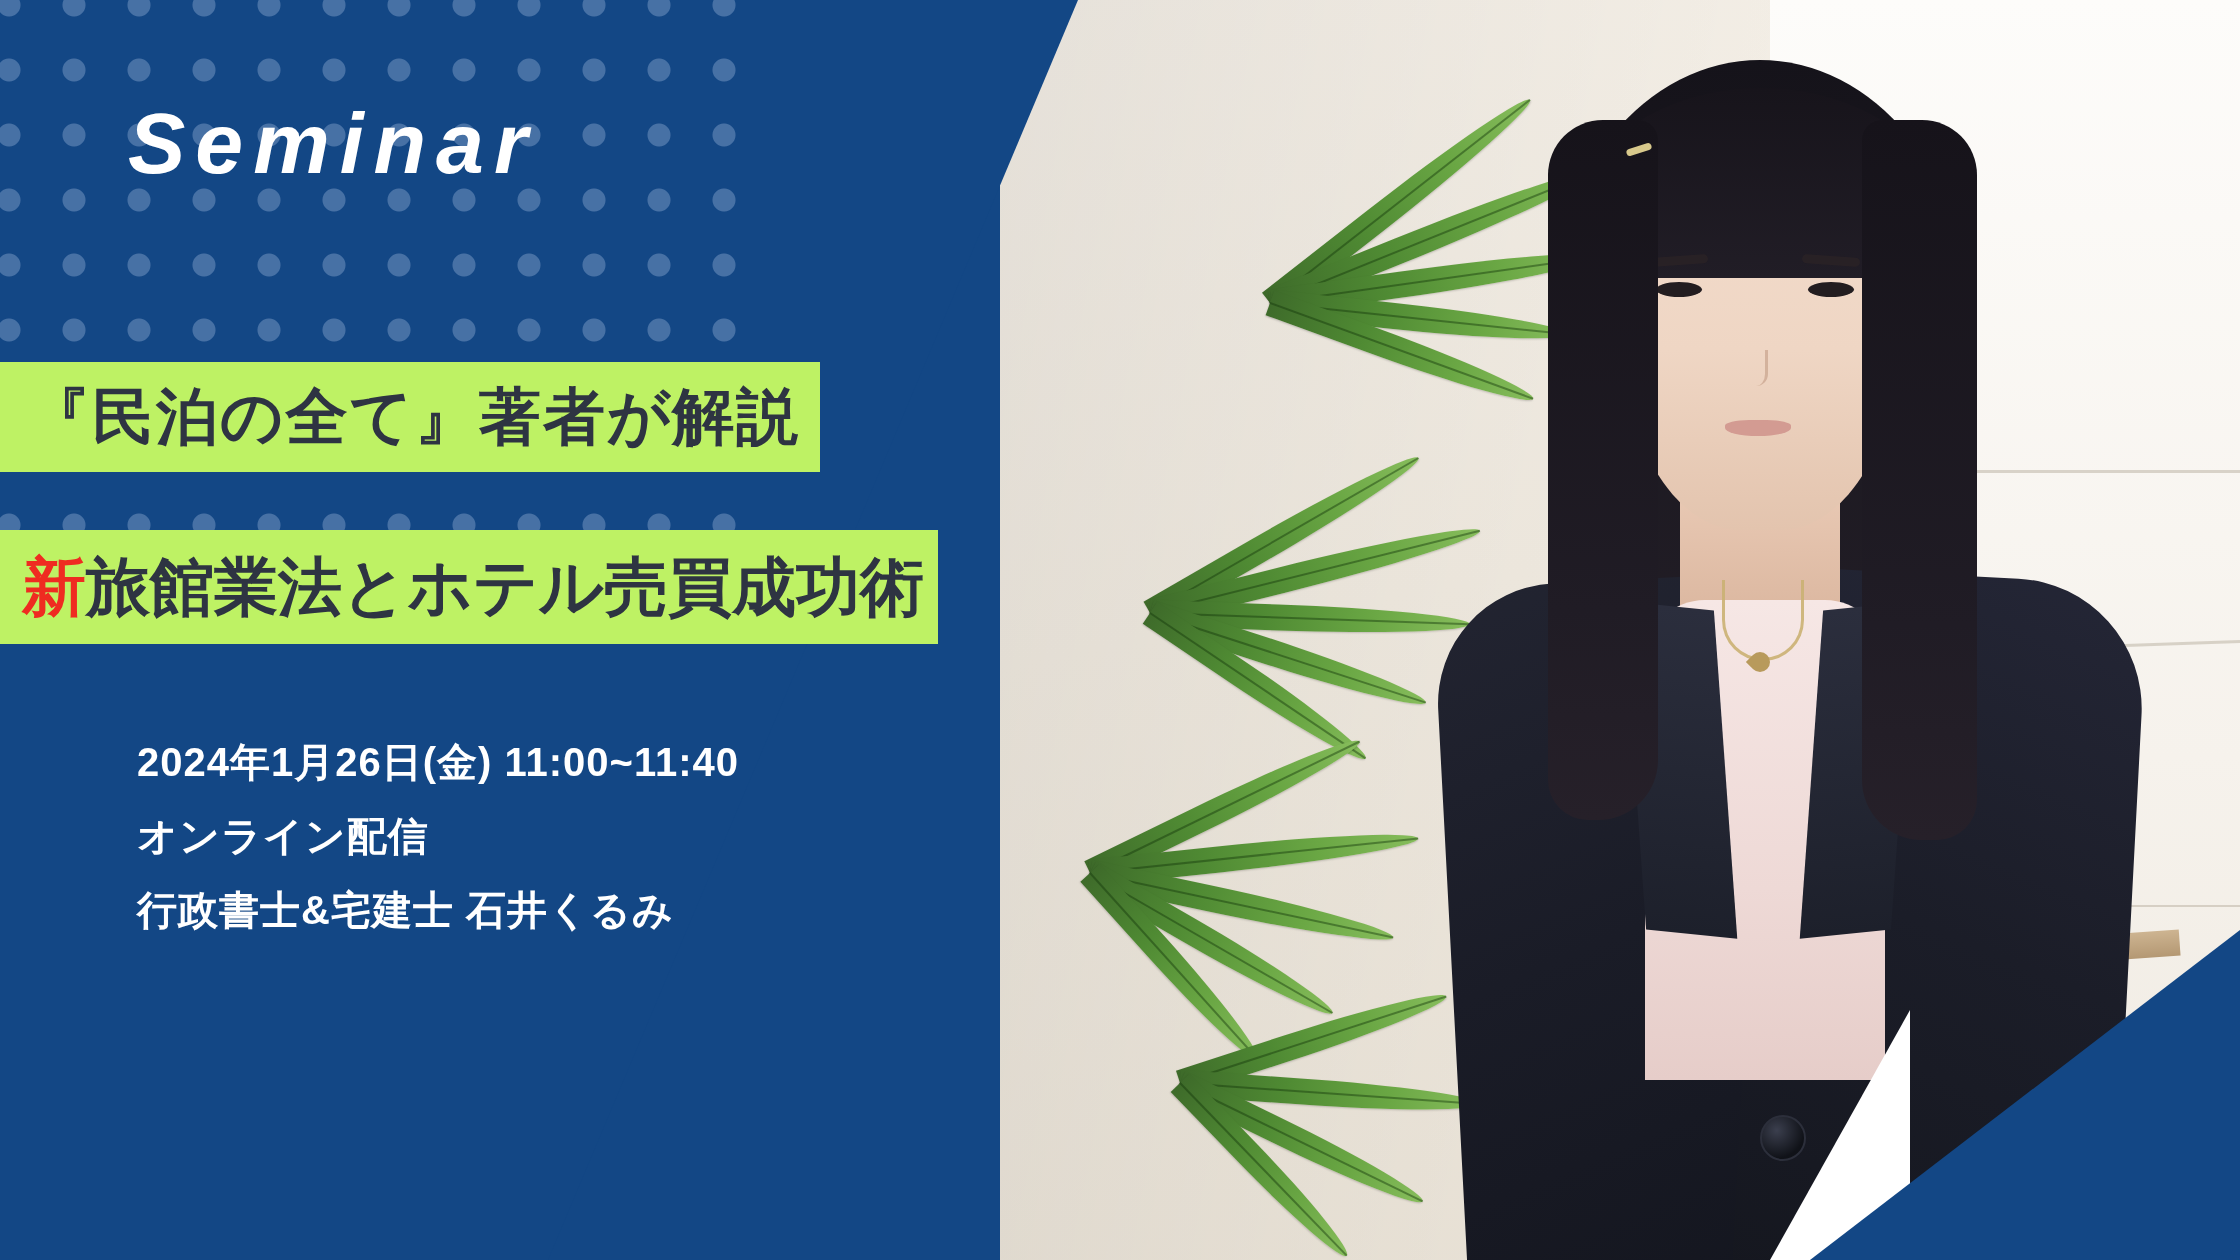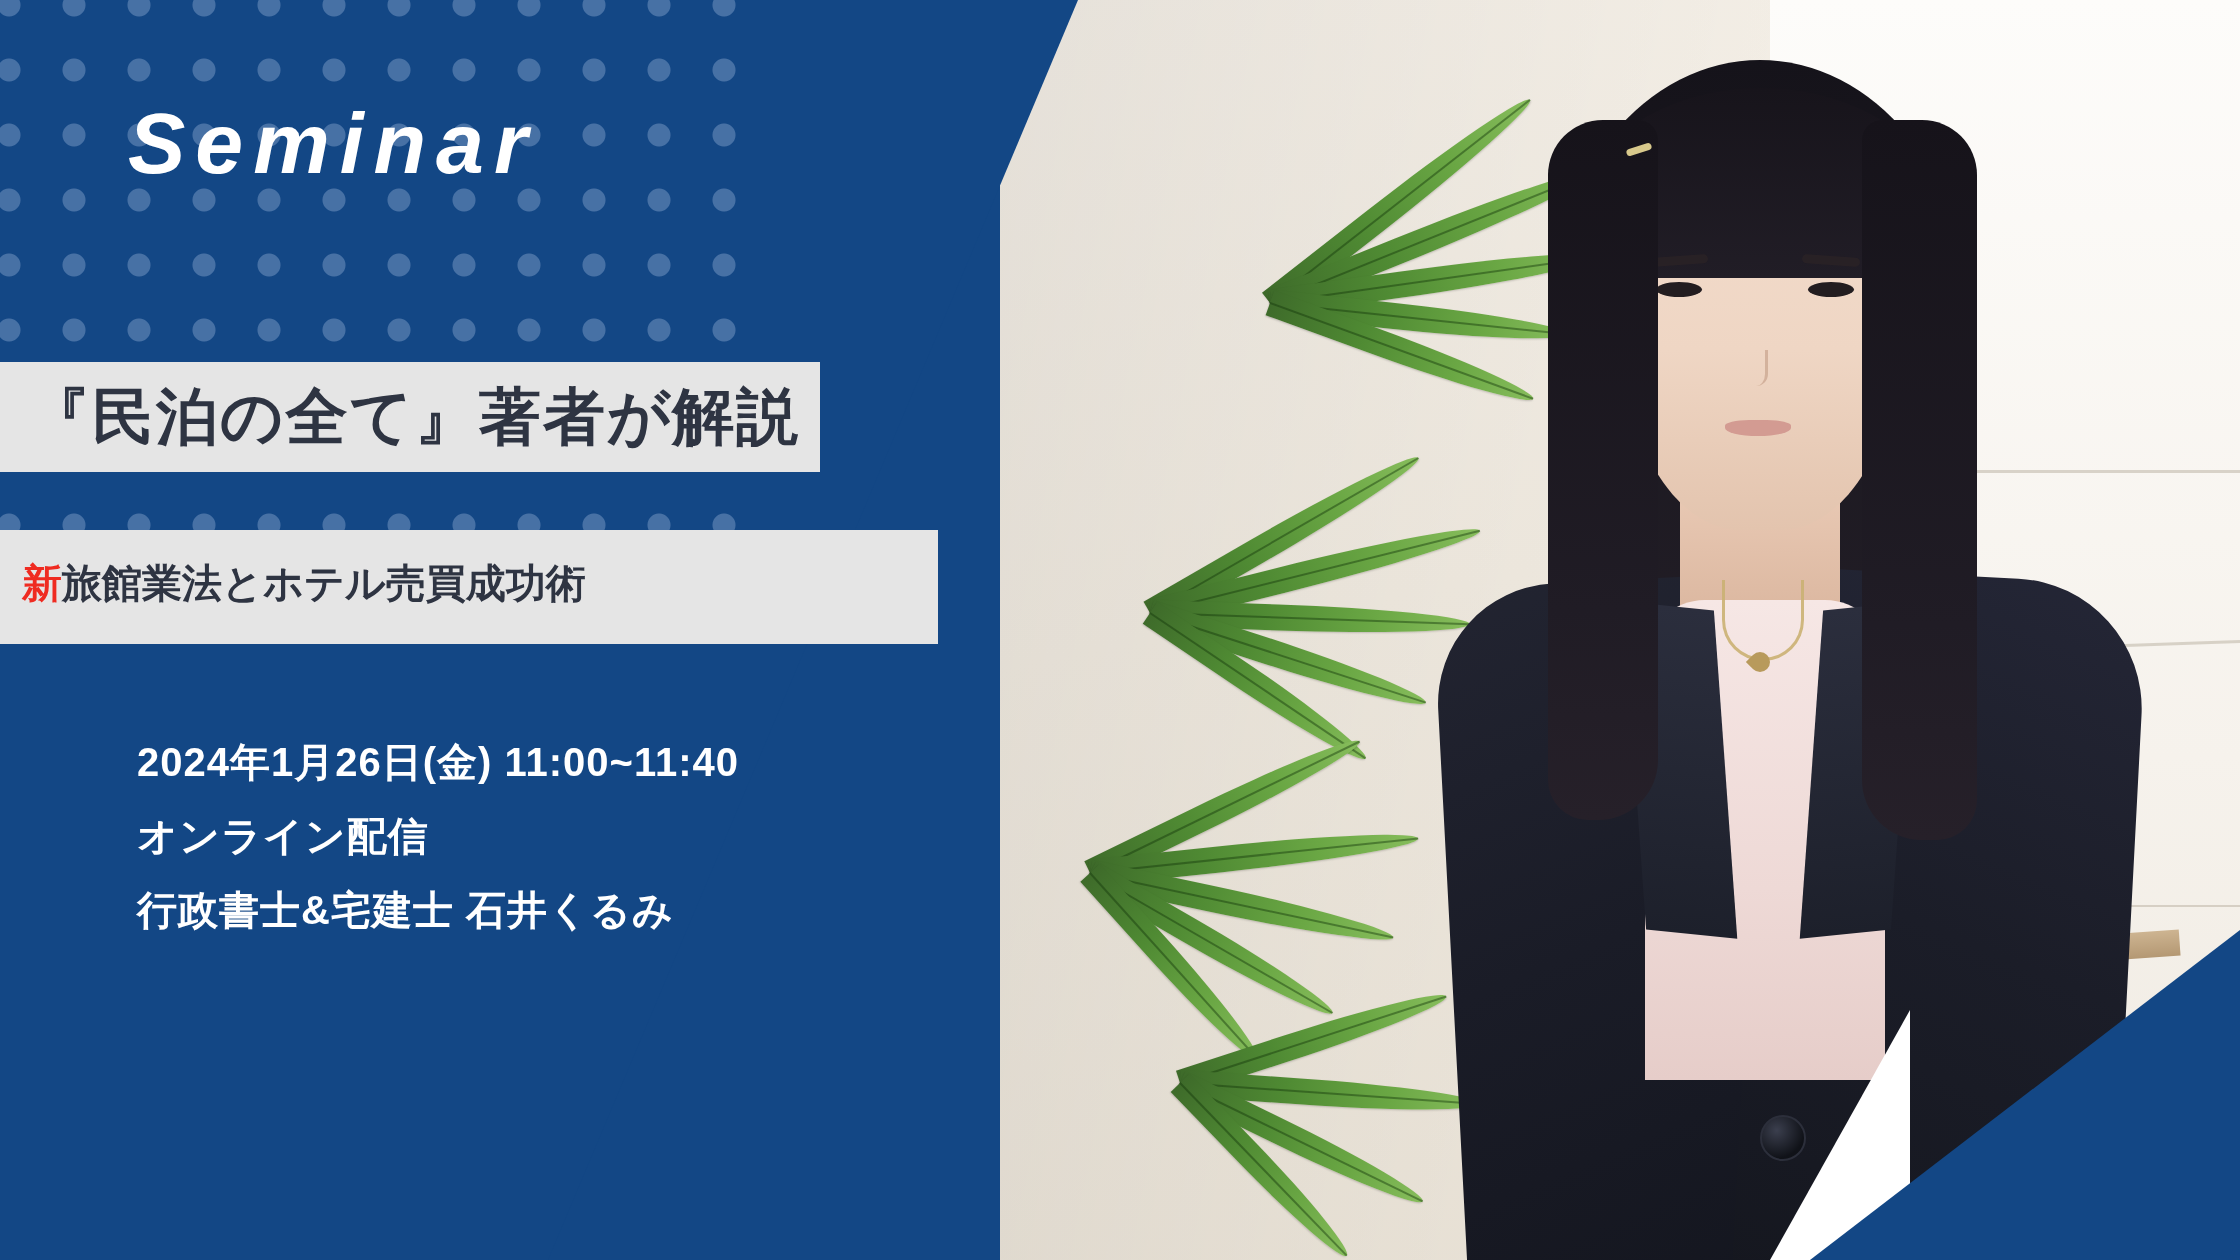--- a/index.html
+++ b/index.html
@@ -287,37 +287,37 @@
     color:#ffffff;
     font-size:86px;
     font-weight:700;
     letter-spacing:10px;
     line-height:1;
     font-style:italic;
   }
 
   .bar{
     position:absolute;
-    background:#e5e5e5;
+    background:#bef264;
     display:flex;
     align-items:center;
     box-sizing:border-box;
   }
   .bar-1{ left:0; top:362px; width:820px; height:110px; padding-left:28px; }
   .bar-2{ left:0; top:530px; width:938px; height:114px; padding-left:22px; }
 
   .bar-text{
     font-size:62px;
     font-weight:700;
     color:#2e3442;
     letter-spacing:2px;
     line-height:1;
     white-space:nowrap;
   }
-  .bar-2 .bar-text{ font-size:40px; letter-spacing:0px;font-family:Liberation Mono, monospace; }
+  .bar-2 .bar-text{ font-size:64px; letter-spacing:0px; }
   .kw-red{ color:#ef2b21; }
 
   .details{
     position:absolute;
     left:137px; top:742px;
     color:#ffffff;
   }
   .detail-line{
     font-size:40px;
     font-weight:700;

